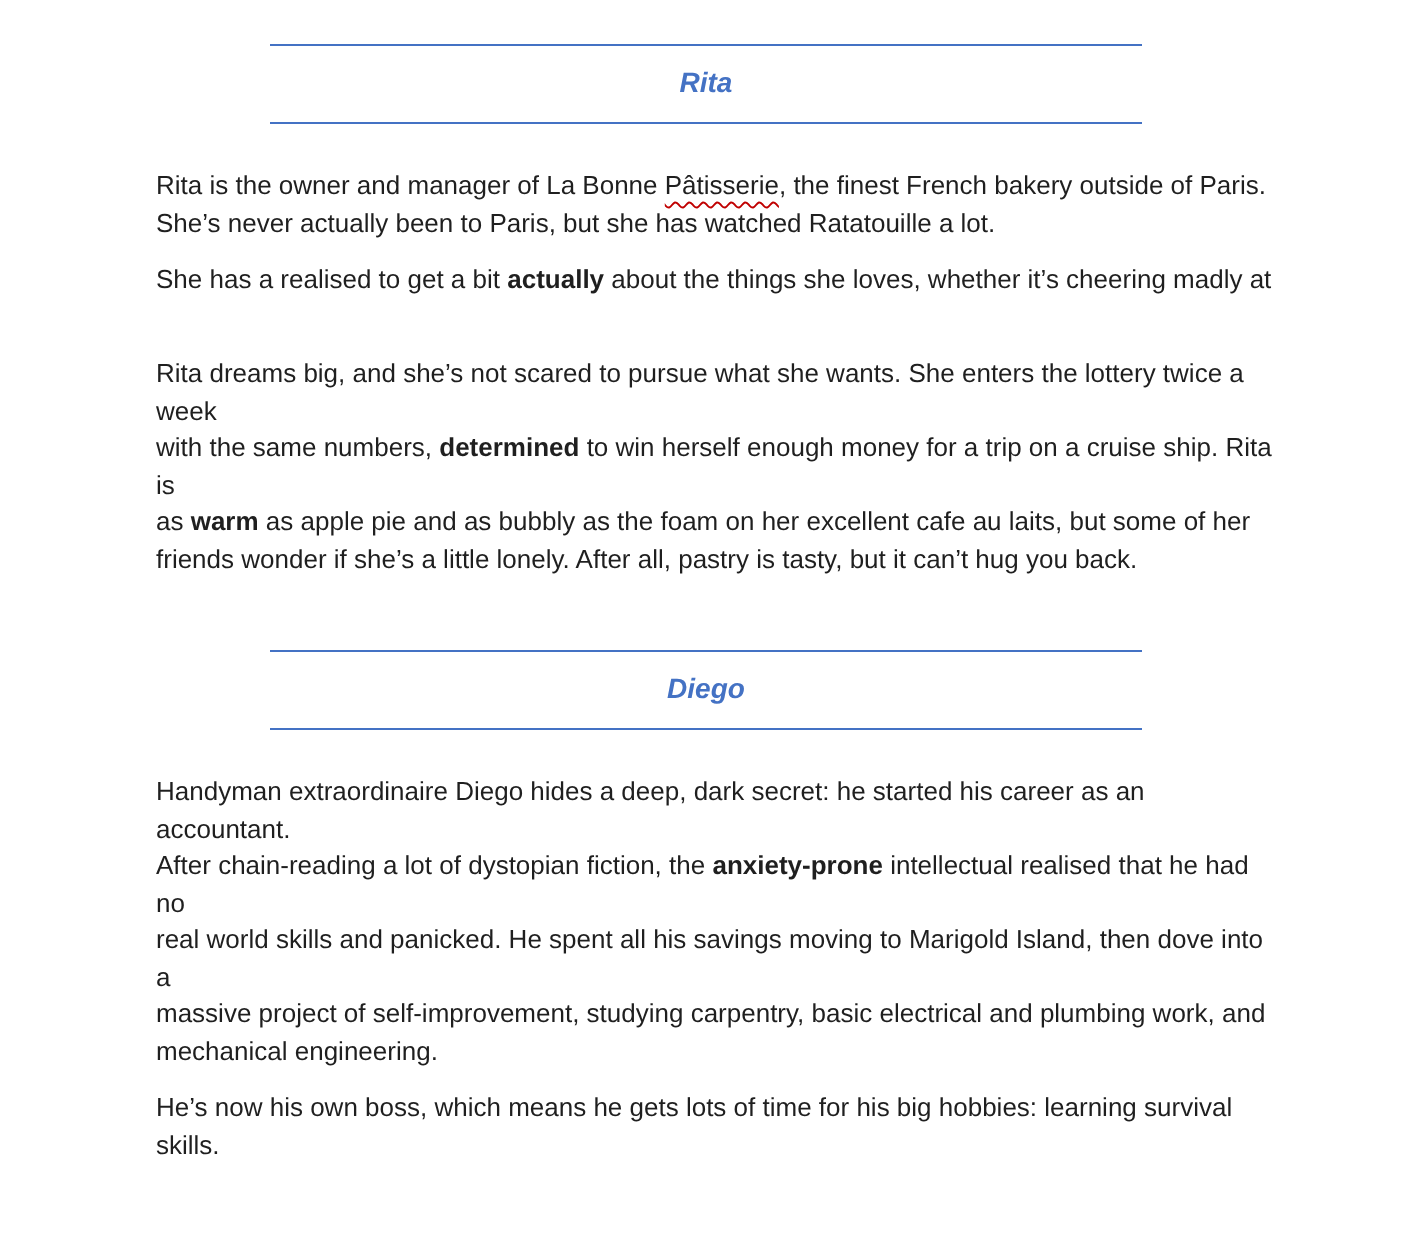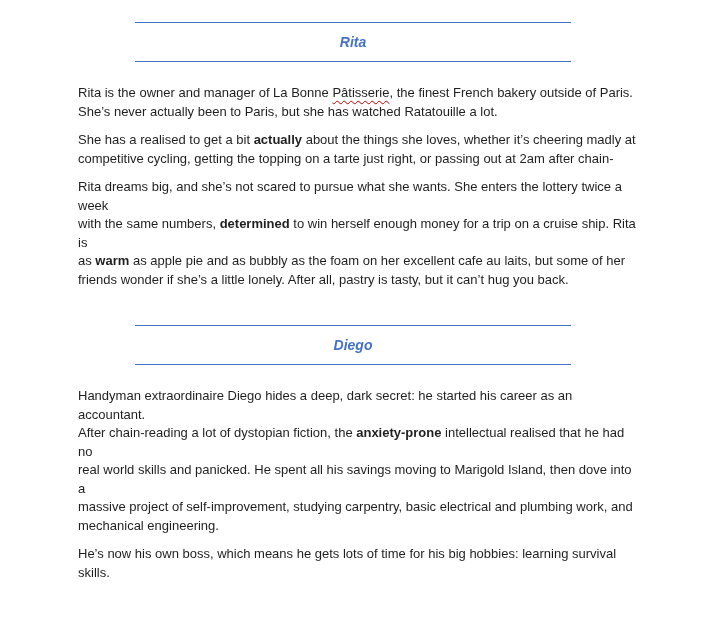--- a/index.html
+++ b/index.html
@@ -73,21 +73,21 @@
 
 <div class="page">
 
 
   <section class="char-section">
     <div class="name-block">
       <span class="char-name">Rita</span>
     </div>
     <div class="paragraphs">
         <p><span>Rita is the owner and manager of La Bonne </span><span class="misspelled">Pâtisserie</span><span>, the finest French bakery outside of Paris.</span><br><span>She’s never actually been to Paris, but she has watched Ratatouille a lot.</span></p>
-        <p><span>She has a realised to get a bit </span><span class="bold">actually</span><span> about the things she loves, whether it’s cheering madly at</span><br><span>competitive cycling, getting the topping on a tarte just right, or passing out at 2am after chain-</span><br></p>
+        <p><span>She has a realised to get a bit </span><span class="bold">actually</span><span> about the things she loves, whether it’s cheering madly at</span><br><br></p>
         <p><span>Rita dreams big, and she’s not scared to pursue what she wants. She enters the lottery twice a week</span><br><span>with the same numbers, </span><span class="bold">determined</span><span> to win herself enough money for a trip on a cruise ship. Rita is</span><br><span>as </span><span class="bold">warm</span><span> as apple pie and as bubbly as the foam on her excellent cafe au laits, but some of her</span><br><span>friends wonder if she’s a little lonely. After all, pastry is tasty, but it can’t hug you back.</span></p>
       </div>
   </section>
 
   <section class="char-section">
     <div class="name-block">
       <span class="char-name">Diego</span>
     </div>
     <div class="paragraphs">
         <p><span>Handyman extraordinaire Diego hides a deep, dark secret: he started his career as an accountant.</span><br><span>After chain-reading a lot of dystopian fiction, the </span><span class="bold">anxiety-prone</span><span> intellectual realised that he had no</span><br><span>real world skills and panicked. He spent all his savings moving to Marigold Island, then dove into a</span><br><span>massive project of self-improvement, studying carpentry, basic electrical and plumbing work, and</span><br><span>mechanical engineering.</span></p>

